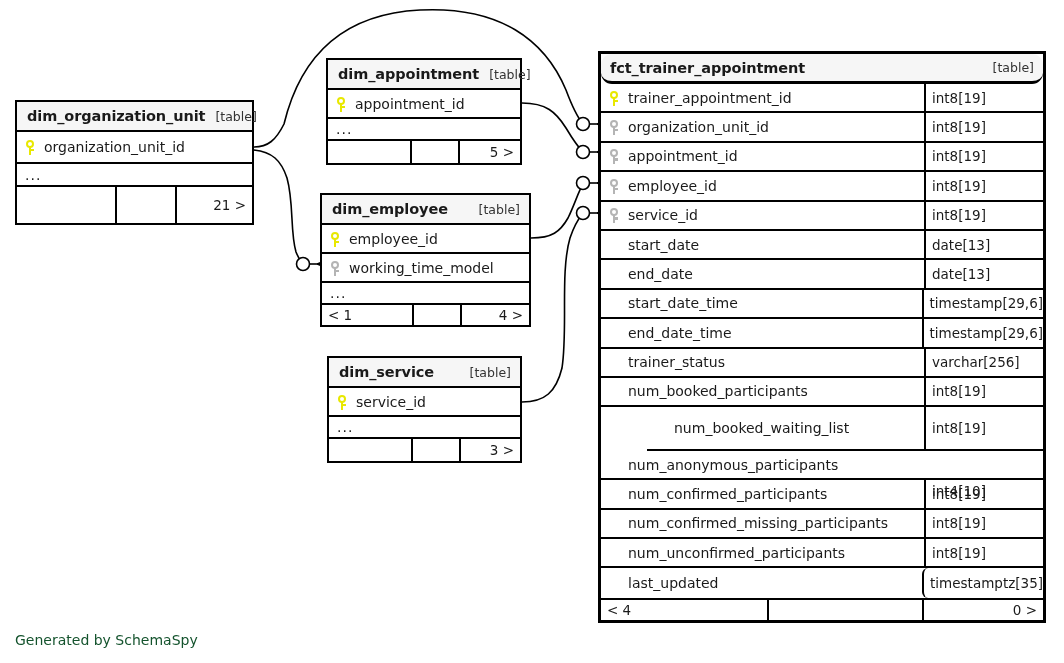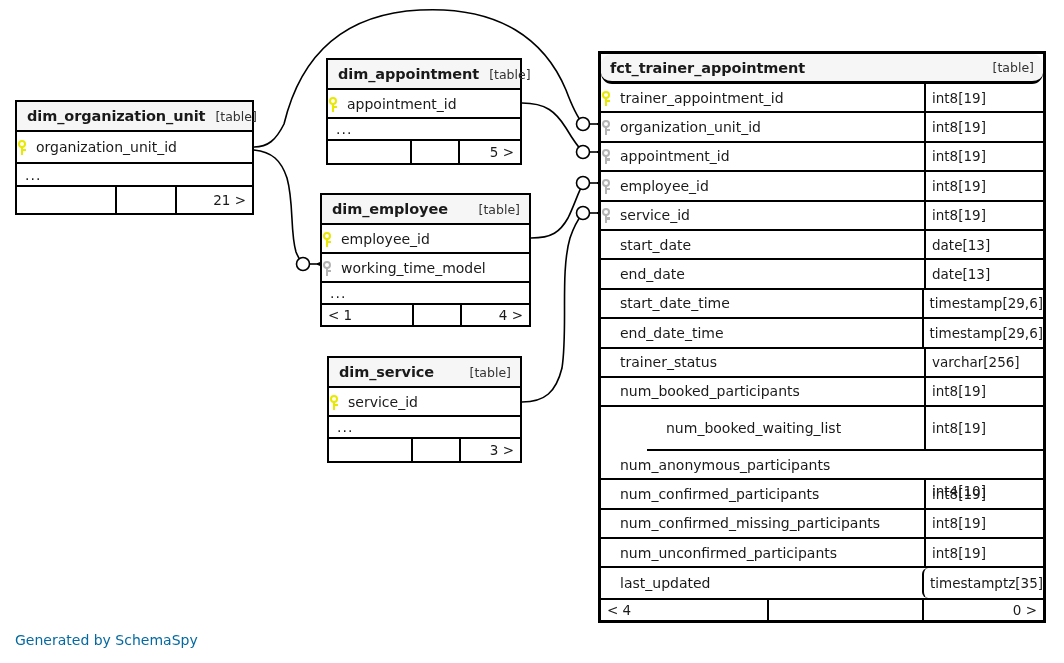--- a/index.html
+++ b/index.html
@@ -76,20 +76,21 @@
     background: #ffffff;
   }
   .entity.fact .row { border-bottom-width: 2px; }
   .row:last-child { border-bottom: none; }
 
   .row-col-name {
     flex: 1 1 auto;
     display: flex;
     align-items: center;
     box-sizing: border-box;
+    padding-left: 8px;
     white-space: nowrap;
     overflow: hidden;
     border-radius: 11px;
   }
   .row-col-type {
     flex: 0 0 auto;
     display: flex;
     align-items: center;
     box-sizing: border-box;
     padding-left: 6px;
@@ -167,21 +168,21 @@
   .footer-cell:last-child { border-right: none; }
   .footer-cell.left { justify-content: flex-start; }
   .footer-cell.right { justify-content: flex-end; }
 
   
   #credit {
     position: absolute;
     left: 15px;
     top: 632px;
     font-size: 14px;
-    color: #0369a1;
+    color: #14532d;
     z-index: 3;
     white-space: nowrap;
   }
 </style>
 </head>
 <body>
 
 <div id="diagram-canvas">
 
   <svg id="connector-layer" viewBox="0 0 1064 663" xmlns="http://www.w3.org/2000/svg">
@@ -227,21 +228,21 @@
       <div class="row-col-name">
         <span class="key-icon pk">
           <span class="khead"></span>
             <span class="kstem"></span>
             <span class="ktooth"></span>
         </span>
         <span class="col-label">organization_unit_id</span>
       </div>
     </div>
     <div class="ellipsis-row" style="height:23px;">...</div>
-    <div class="footer-row" style="height:26px;">
+    <div class="footer-row" style="height:36px;">
       <div class="footer-cell left" style="flex:0 0 100px;"></div>
       <div class="footer-cell" style="flex:0 0 60px;"></div>
       <div class="footer-cell right" style="flex:1 1 auto;">21 &gt;</div>
     </div>
   </div>
 
   <div class="entity dim" style="left:326px; top:58px; width:196px;">
     <div class="entity-header">
       <span class="entity-name">dim_appointment</span>
       <span class="entity-tag">[table]</span>

